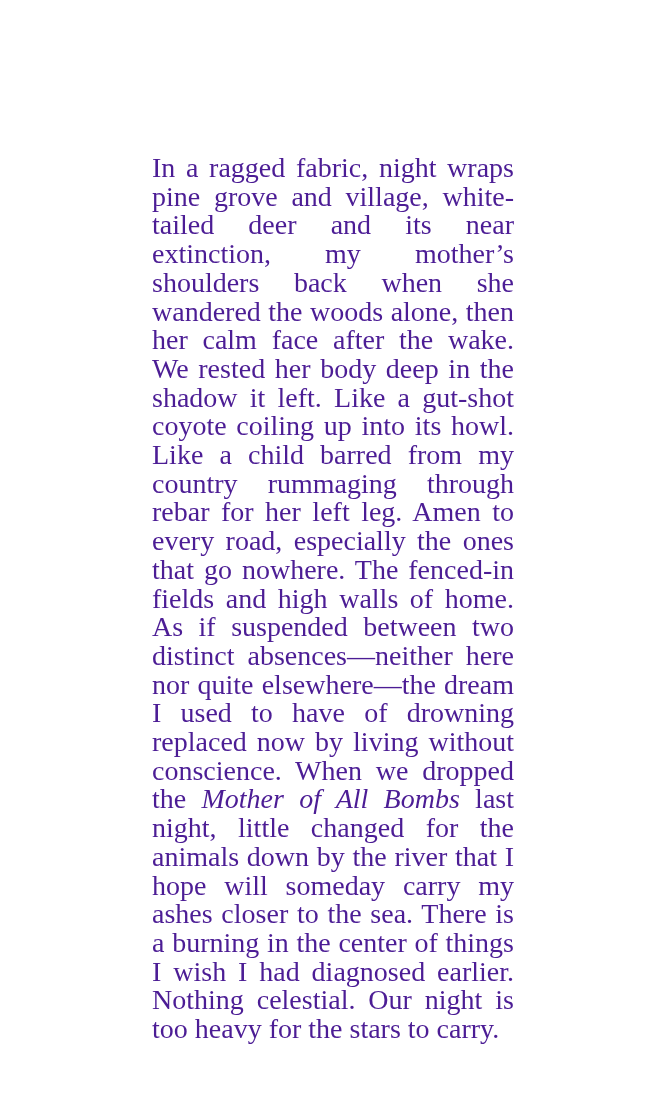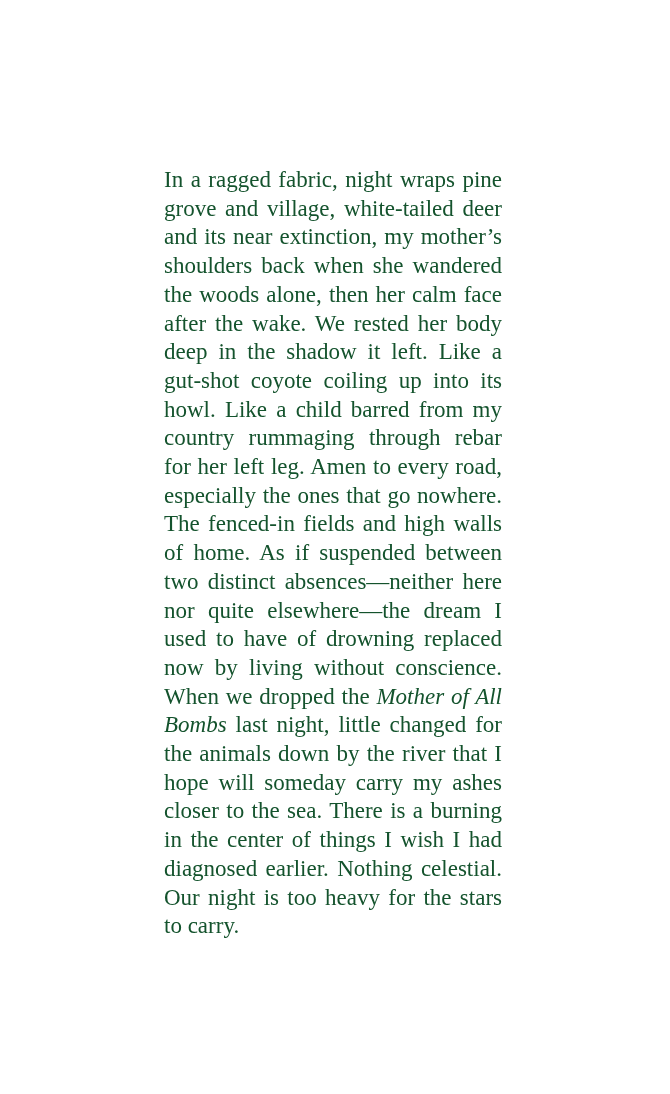--- a/index.html
+++ b/index.html
@@ -25,25 +25,25 @@
   }
 
   .text-block {
     position: absolute;
     left: 148px;
     top: 150px;
     width: 370px;
   }
 
   .poem-body {
-    margin: 16px;
+    margin: 4px;
     padding: 0;
-    font-size: 23px;
+    font-size: 28px;
     line-height: 28.7px;
-    color: #14532d;
+    color: #4c1d95;
     text-align: justify;
     text-justify: inter-word;
     word-spacing: 0px;
     hyphens: none;
     -webkit-hyphens: none;
     text-rendering: optimizeLegibility;
   }
 
   
   .poem-body .italic {

